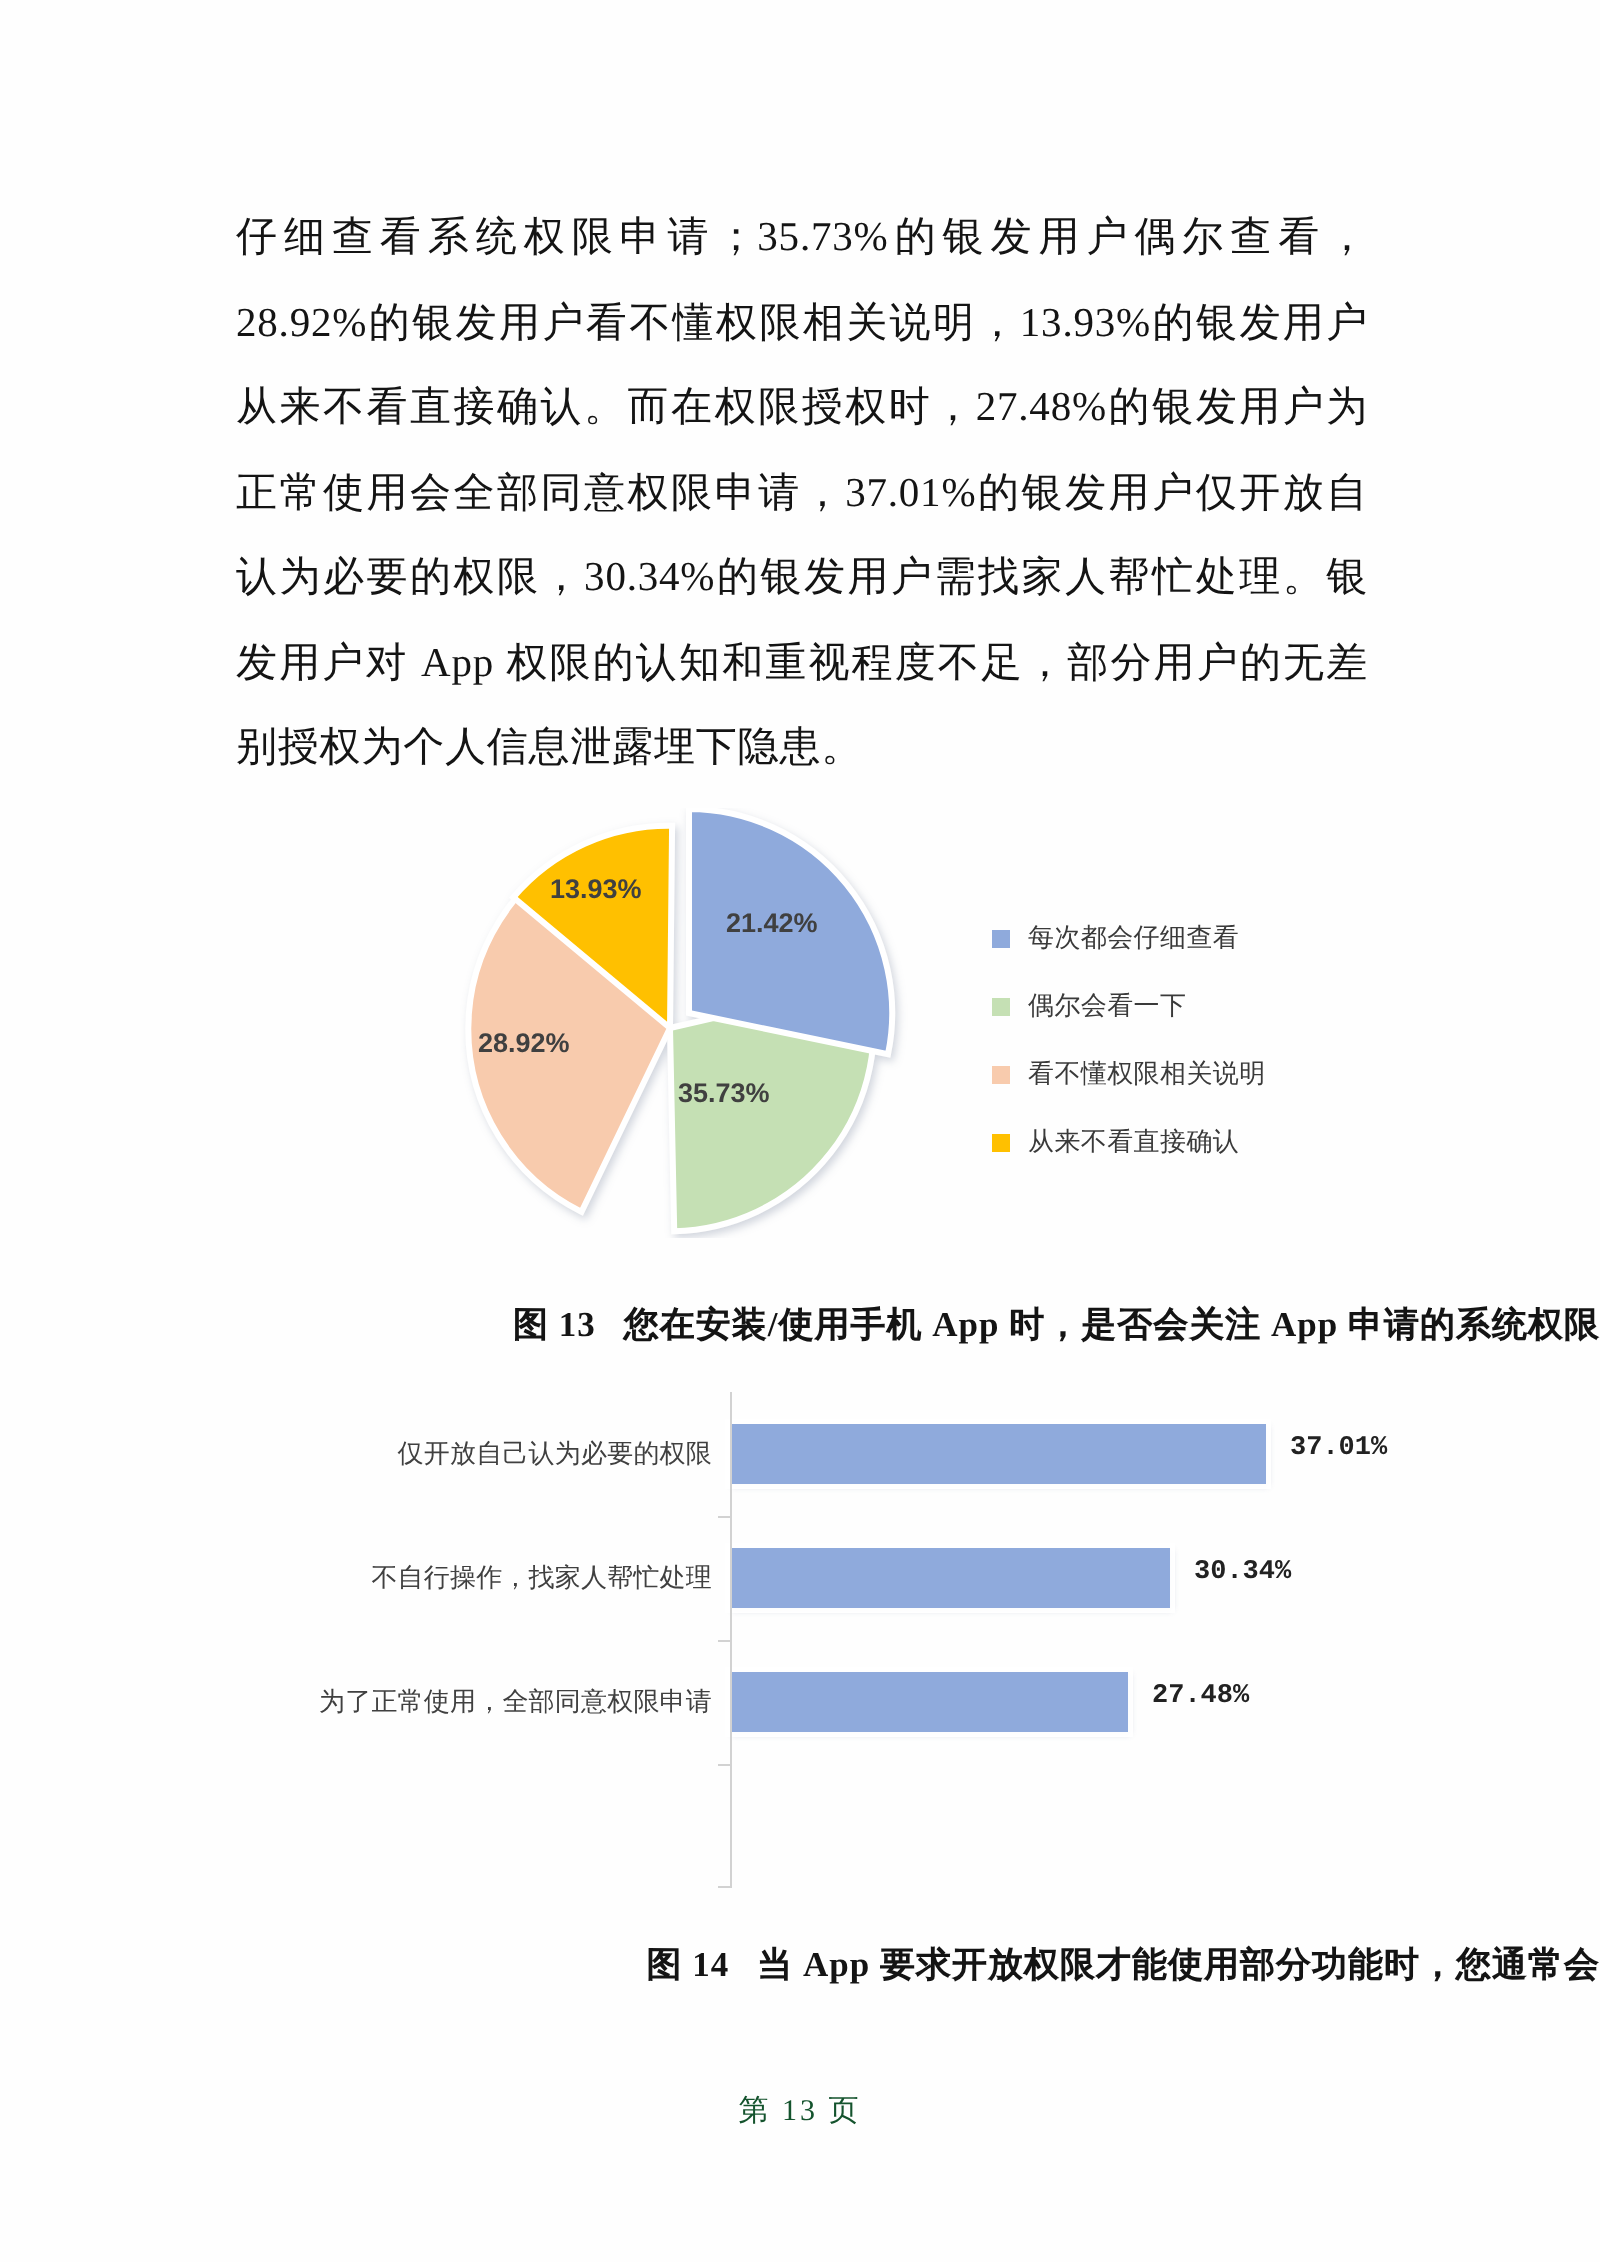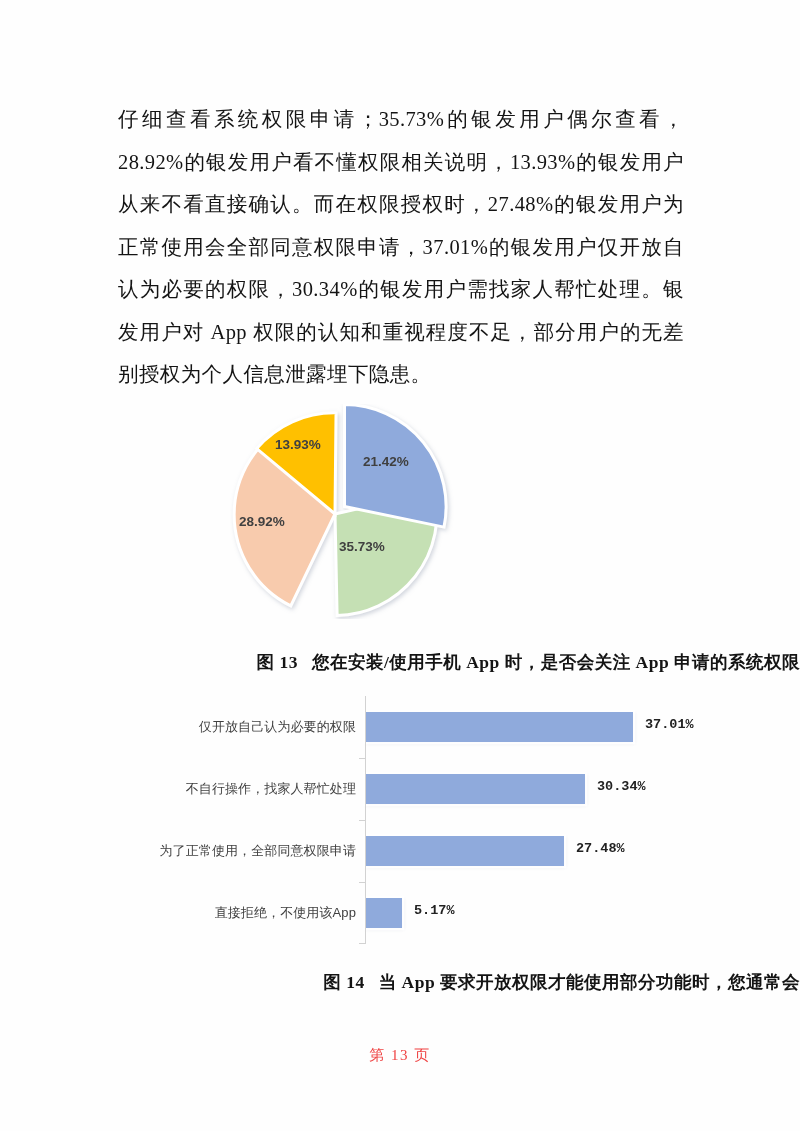--- a/index.html
+++ b/index.html
@@ -181,21 +181,21 @@
 
   
   .footer {
     position: absolute;
     left: 0;
     top: 1046px;
     width: 800px;
     text-align: center;
     font-family: "Liberation Serif", "DejaVu Serif", serif;
     font-size: 15px;
-    color: #ef4444;
+    color: #14532d;
     letter-spacing: 1.5px;
   }
 </style>
 </head>
 <body>
 
 <div class="page">
 
   <div class="body-text">仔细查看系统权限申请；35.73%的银发用户偶尔查看，28.92%的银发用户看不懂权限相关说明，13.93%的银发用户从来不看直接确认。而在权限授权时，27.48%的银发用户为正常使用会全部同意权限申请，37.01%的银发用户仅开放自认为必要的权限，30.34%的银发用户需找家人帮忙处理。银发用户对 App 权限的认知和重视程度不足，部分用户的无差别授权为个人信息泄露埋下隐患。</div>
 
@@ -219,20 +219,38 @@
           <path d="M 105 110 L 105 8 A 102 102 0 0 1 204.5 130.6 Z" transform="translate(9.5,-7.5)" fill="#8FAADC" stroke="#ffffff" stroke-width="3"></path>
         </g>
       </svg>
 
       <div class="pie-label pl-blue">21.42%</div>
       <div class="pie-label pl-green">35.73%</div>
       <div class="pie-label pl-peach">28.92%</div>
       <div class="pie-label pl-yellow">13.93%</div>
     </div>
 
+    <div class="legend">
+      <div class="legend-row">
+        <span class="legend-swatch" style="background:#8FAADC"></span>
+        <span class="legend-text">每次都会仔细查看</span>
+      </div>
+      <div class="legend-row">
+        <span class="legend-swatch" style="background:#C5E0B4"></span>
+        <span class="legend-text">偶尔会看一下</span>
+      </div>
+      <div class="legend-row">
+        <span class="legend-swatch" style="background:#F8CBAD"></span>
+        <span class="legend-text">看不懂权限相关说明</span>
+      </div>
+      <div class="legend-row">
+        <span class="legend-swatch" style="background:#FFC000"></span>
+        <span class="legend-text">从来不看直接确认</span>
+      </div>
+    </div>
   </div>
 
   <div class="caption" id="caption-13">
     <span class="cap-num">图 13</span><span>您在安装/使用手机 App 时，是否会关注 App 申请的系统权限</span>
   </div>
 
   <div class="bar-figure">
 
     <div class="bar-row">
       <div class="bar-cat">仅开放自己认为必要的权限</div>
@@ -251,27 +269,20 @@
     </div>
 
     <div class="bar-row">
       <div class="bar-cat">为了正常使用，全部同意权限申请</div>
       <div class="bar-track">
         <div class="bar-fill" style="width:199px"></div>
         <div class="bar-value" style="left:211px">27.48%</div>
       </div>
     </div>
 
-    <div class="bar-row">
-      <div class="bar-cat">直接拒绝，不使用该App</div>
-      <div class="bar-track">
-        <div class="bar-fill" style="width:37px"></div>
-        <div class="bar-value" style="left:49px">5.17%</div>
-      </div>
-    </div>
 
     <div class="bar-axis"></div>
     <div class="axis-tick" style="top:62px"></div>
     <div class="axis-tick" style="top:124px"></div>
     <div class="axis-tick" style="top:186px"></div>
     <div class="axis-tick" style="top:247px"></div>
   </div>
 
   <div class="caption" id="caption-14">
     <span class="cap-num">图 14</span><span>当 App 要求开放权限才能使用部分功能时，您通常会</span>

